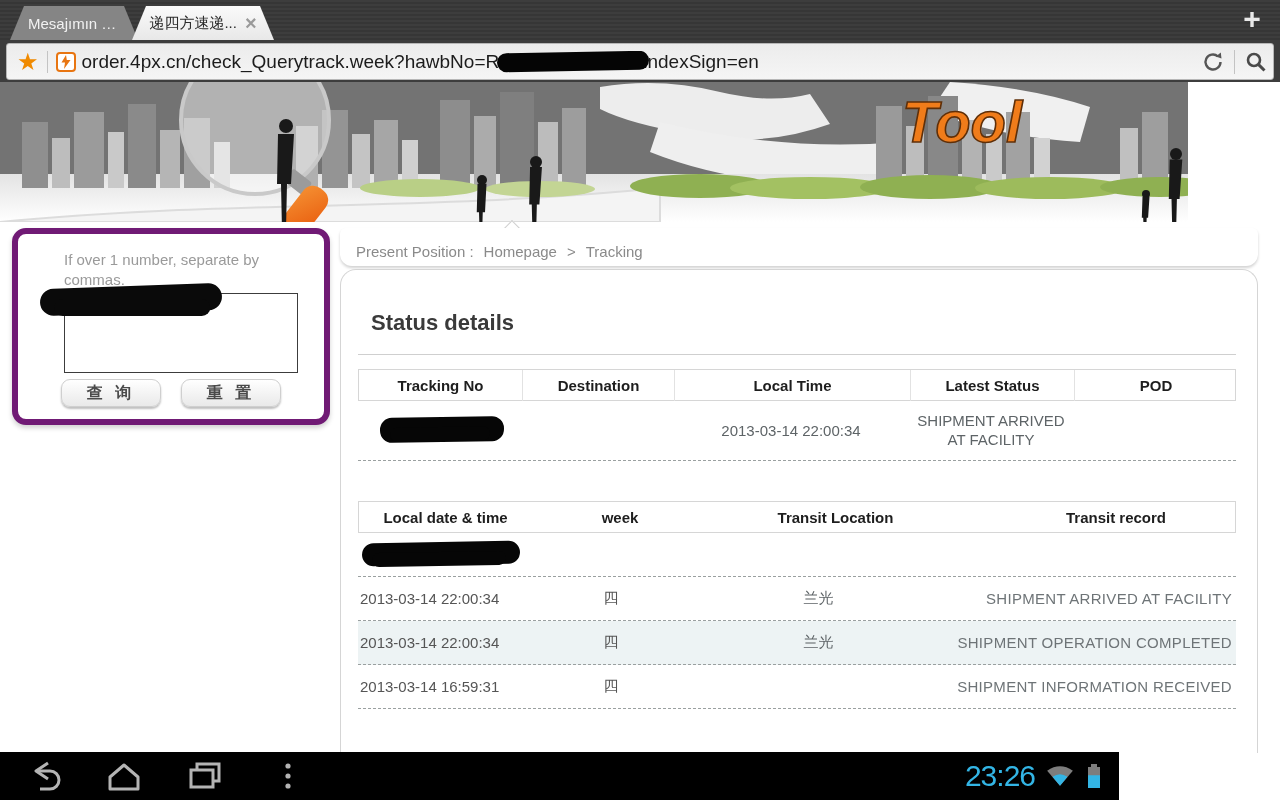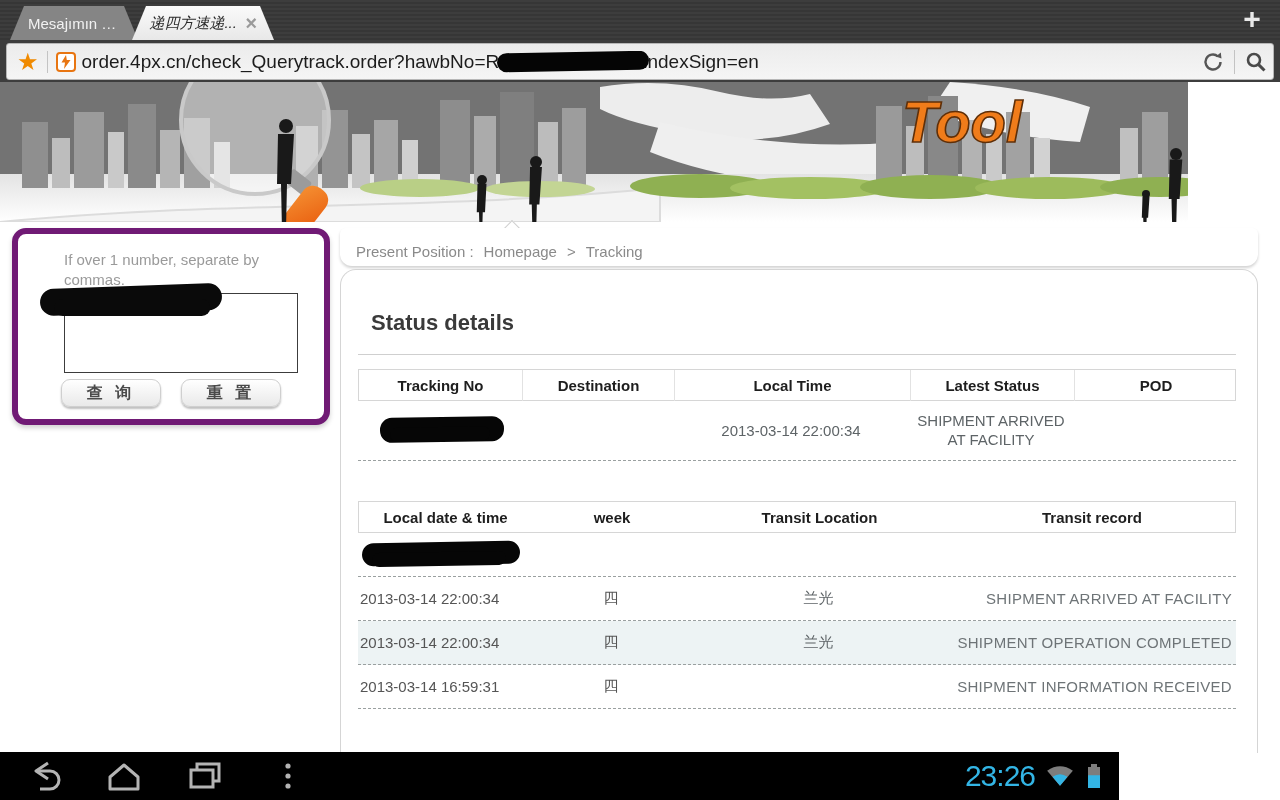--- a/index.html
+++ b/index.html
@@ -7,21 +7,21 @@
               font-family:"Liberation Sans", sans-serif; }
   #screen { position:relative; width:1280px; height:800px; background:#fff; }
 
   
   .tabbar { position:absolute; left:0; top:0; width:1280px; height:40px;
             background:repeating-linear-gradient(0deg,#363636 0 2px,#3d3d3d 2px 4px); }
   .tab { position:absolute; top:6px; height:34px; display:flex; align-items:center;
          justify-content:center; gap:8px; font-size:15px;
          clip-path:polygon(14px 0, calc(100% - 14px) 0, 100% 100%, 0 100%); }
   .tab-inactive { left:10px; width:128px; background:#858585; color:#f2f2f2; }
-  .tab-active { left:132px; width:142px; background:linear-gradient(#fafafa,#e8e8e8); color:#2b2b2b;font-style:italic; }
+  .tab-active { left:132px; width:142px; background:linear-gradient(#fafafa,#e8e8e8); color:#2b2b2b; }
   .tab-label { white-space:nowrap; overflow:hidden; text-overflow:ellipsis; max-width:92px; }
   .tab-close { color:#9a9a9a; font-size:20px; font-weight:bold; line-height:1; }
   .newtab { position:absolute; right:10px; top:2px; width:36px; height:36px; color:#e9e9e9;
             font-size:30px; font-weight:bold; text-align:center; line-height:34px; }
 
   
   .addressbar { position:absolute; left:0; top:40px; width:1280px; height:42px; background:#3d3d3d; }
   .urlbox { position:absolute; left:6px; right:6px; top:3px; height:37px;
             background:linear-gradient(#ececec,#f5f5f5); border:1px solid #b7b7b7;
             border-radius:3px; display:flex; align-items:center; }
@@ -81,21 +81,21 @@
   .t1 { position:absolute; left:17px; top:99px; width:878px; }
   .t1 .t-head { grid-template-columns:163px 152px 236px 164px 163px; }
   .t1 .t-head > div + div { border-left:1px solid #e2e2e2; height:100%; line-height:31px; }
   .t1-row { display:grid; grid-template-columns:163px 152px 236px 164px 163px;
             align-items:center; min-height:60px; font-size:15px; color:#5e6467;
             border-bottom:1px dashed #9aa0a0; }
   .t1-row > div { text-align:center; }
   .status-wrap { display:inline-block; max-width:160px; line-height:1.25; }
 
   .t2 { position:absolute; left:17px; top:231px; width:878px; }
-  .t2 .t-head { grid-template-columns:173px 160px 255px 290px; }
+  .t2 .t-head { grid-template-columns:173px 160px 255px 290px;gap:8px; }
   .t2-row { display:grid; grid-template-columns:173px 160px 255px 290px; align-items:center;
             min-height:44px; font-size:15px; border-bottom:1px dashed #9aa0a0; }
   .t2-row .c-date { text-align:left; padding-left:2px; color:#555; }
   .t2-row .c-week { text-align:center; color:#555; }
   .t2-row .c-loc  { text-align:center; color:#5e6467; }
   .t2-row .c-rec  { text-align:right; padding-right:4px; color:#6e7477; letter-spacing:0.3px; }
   .t2-row.striped { background:#edf3f4; }
   .blob { background:#060606; border-radius:12px; position:relative; }
   .blob::after { content:""; position:absolute; left:10px; top:10px; right:14px; height:14px;
                  background:#060606; border-radius:10px; }
@@ -128,21 +128,21 @@
   </div>
 
   <div class="addressbar">
     <div class="urlbox">
       <span class="star-icon">★</span>
       <span class="url-divider"></span>
       <svg class="favicon" viewBox="0 0 20 20">
         <rect x="1" y="1" width="18" height="18" rx="3" fill="#fff" stroke="#e87511" stroke-width="2"></rect>
         <path d="M10 3 L5.5 10.5 H9 L8 17 L14.5 8 H10.8 Z" fill="#e87511"></path>
       </svg>
-      <span class="urltext"><span>order.4px.cn/check_Querytrack.order?hawbNo=R</span><span class="url-redact"></span><span>indexSign=en</span></span>
+      <span class="urltext"><span>order.4px.cn/check_Querytrack.week?hawbNo=R</span><span class="url-redact"></span><span>indexSign=en</span></span>
       <span class="spacer"></span>
       <span class="ic-btn">
         <svg width="24" height="24" viewBox="0 0 24 24">
             <path d="M19.5 12a7.5 7.5 0 1 1-2.6-5.7" fill="none" stroke="#555" stroke-width="2.4"></path>
             <polygon points="19.8,2.5 20.5,8.5 14.8,6.5" fill="#555"></polygon>
           </svg>
       </span>
       <span class="right-divider"></span>
       <span class="ic-btn">
         <svg width="24" height="24" viewBox="0 0 24 24">

